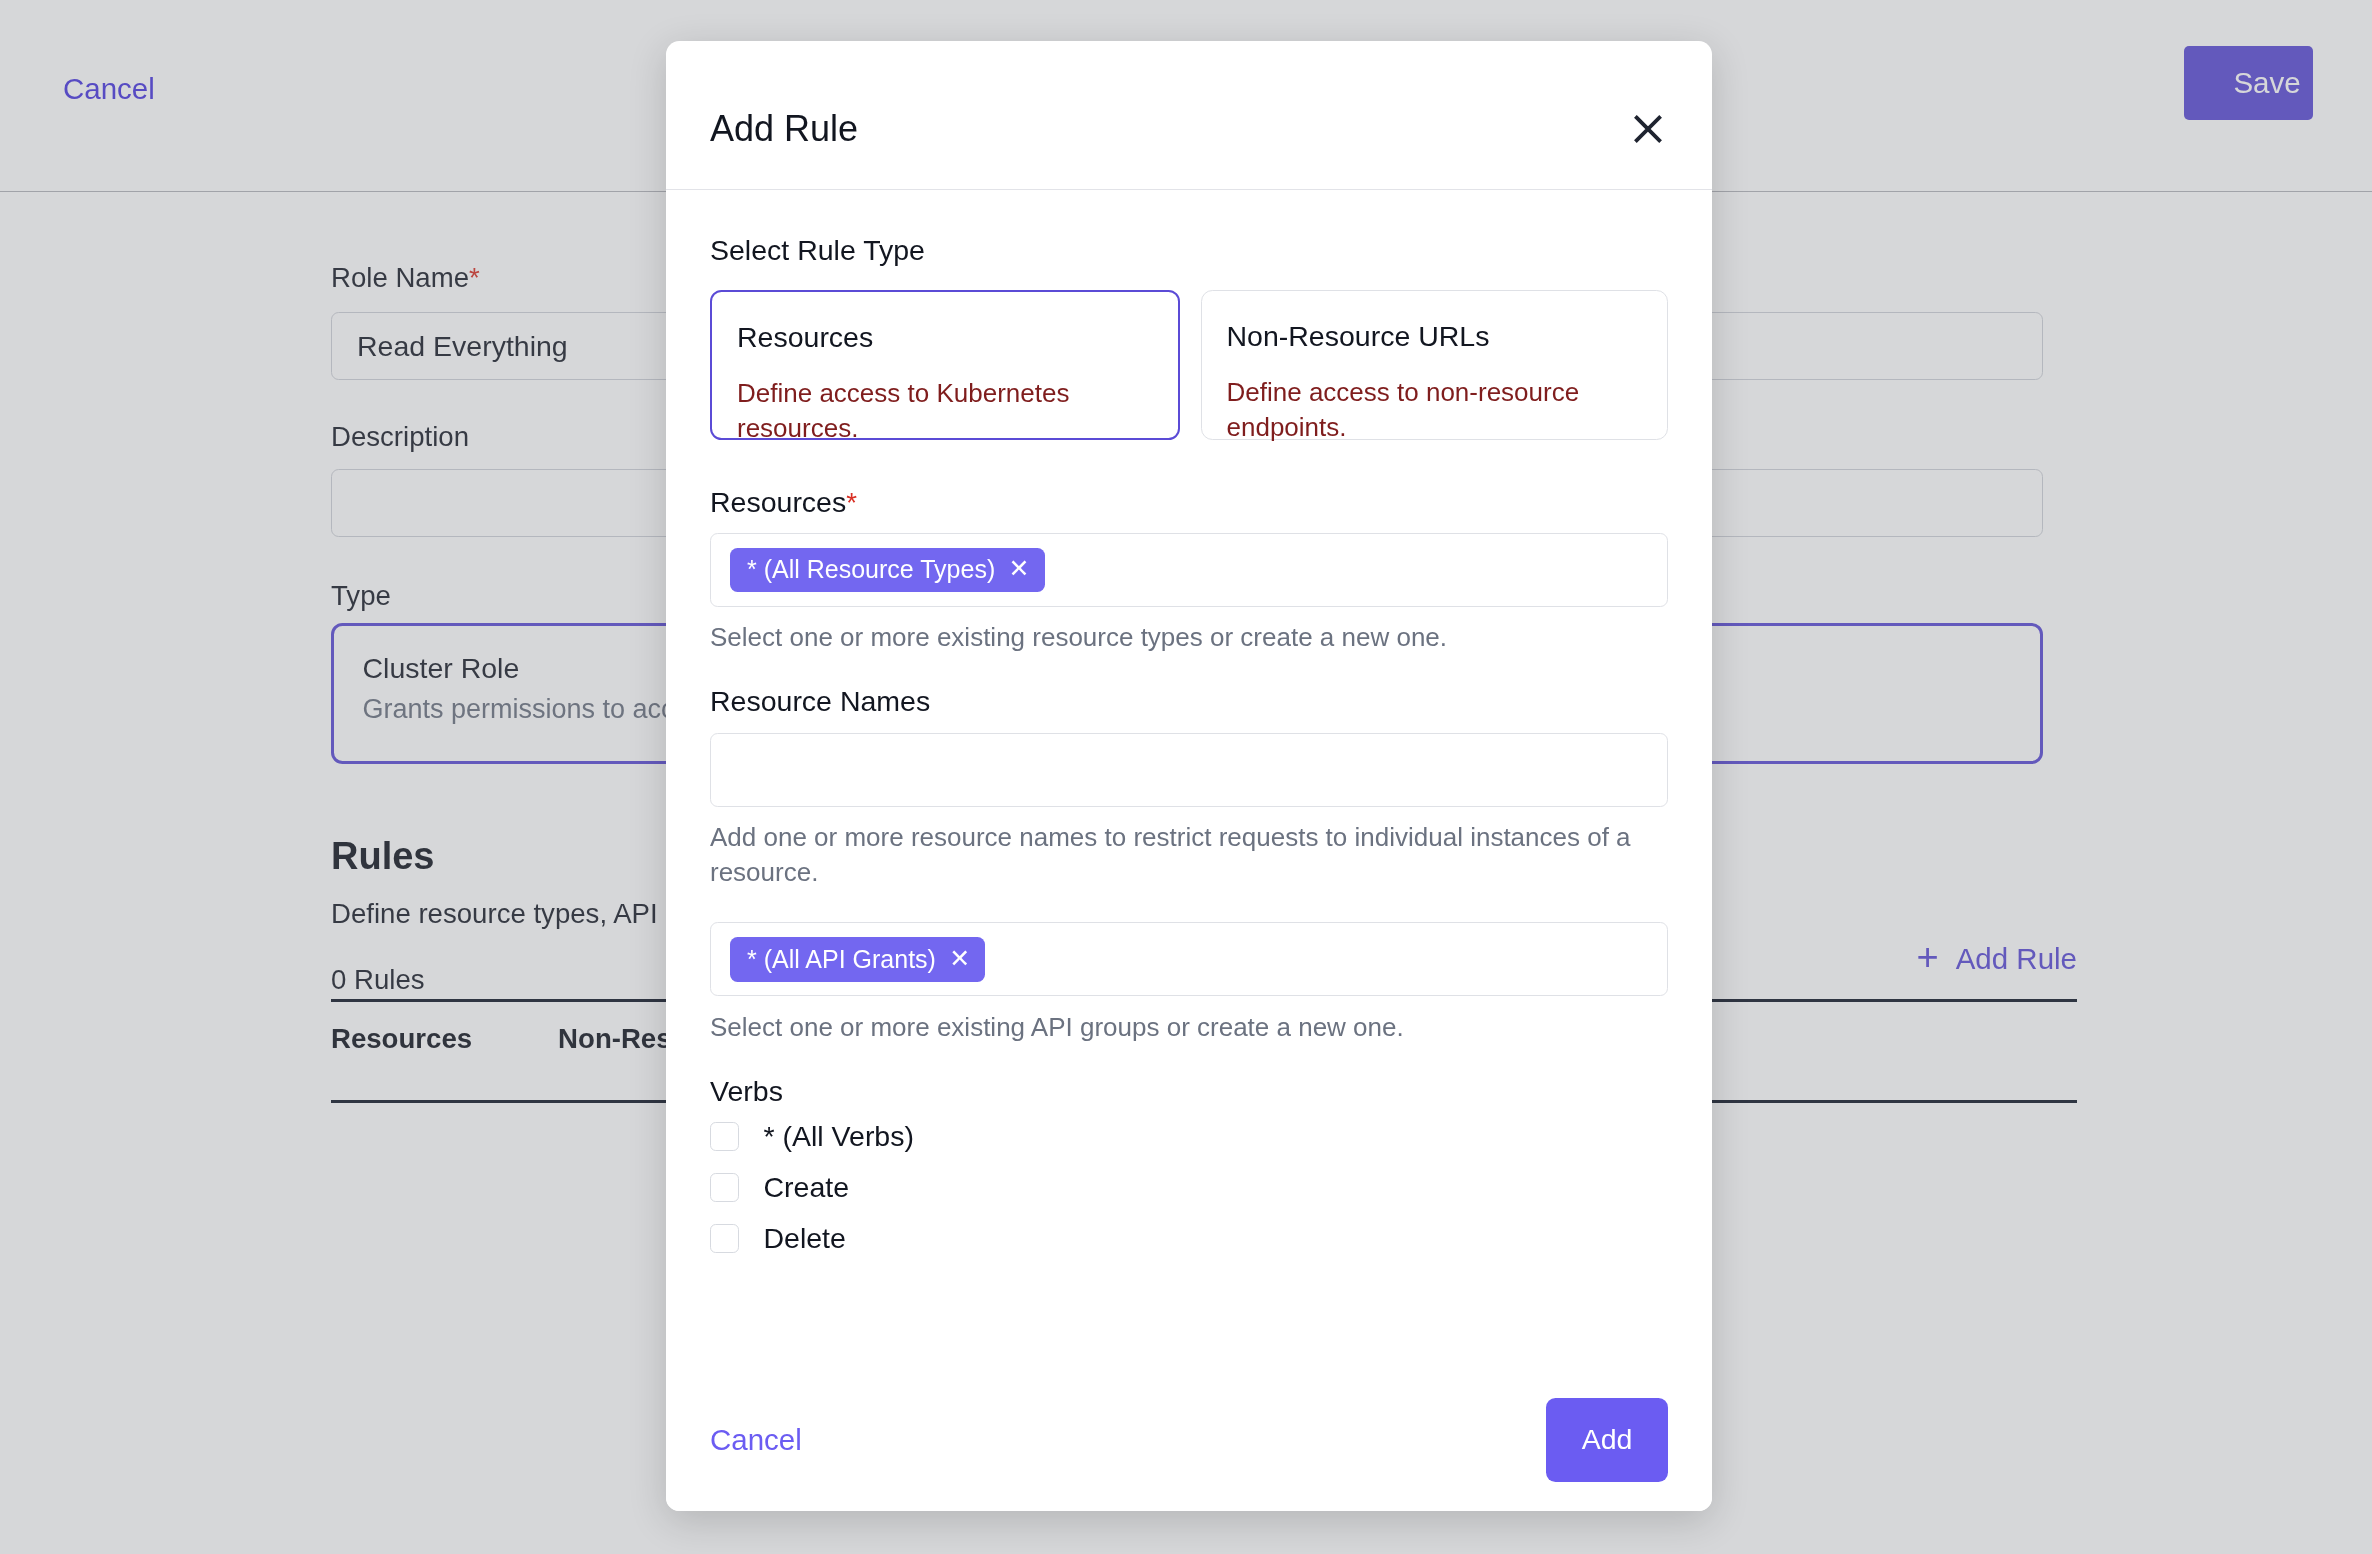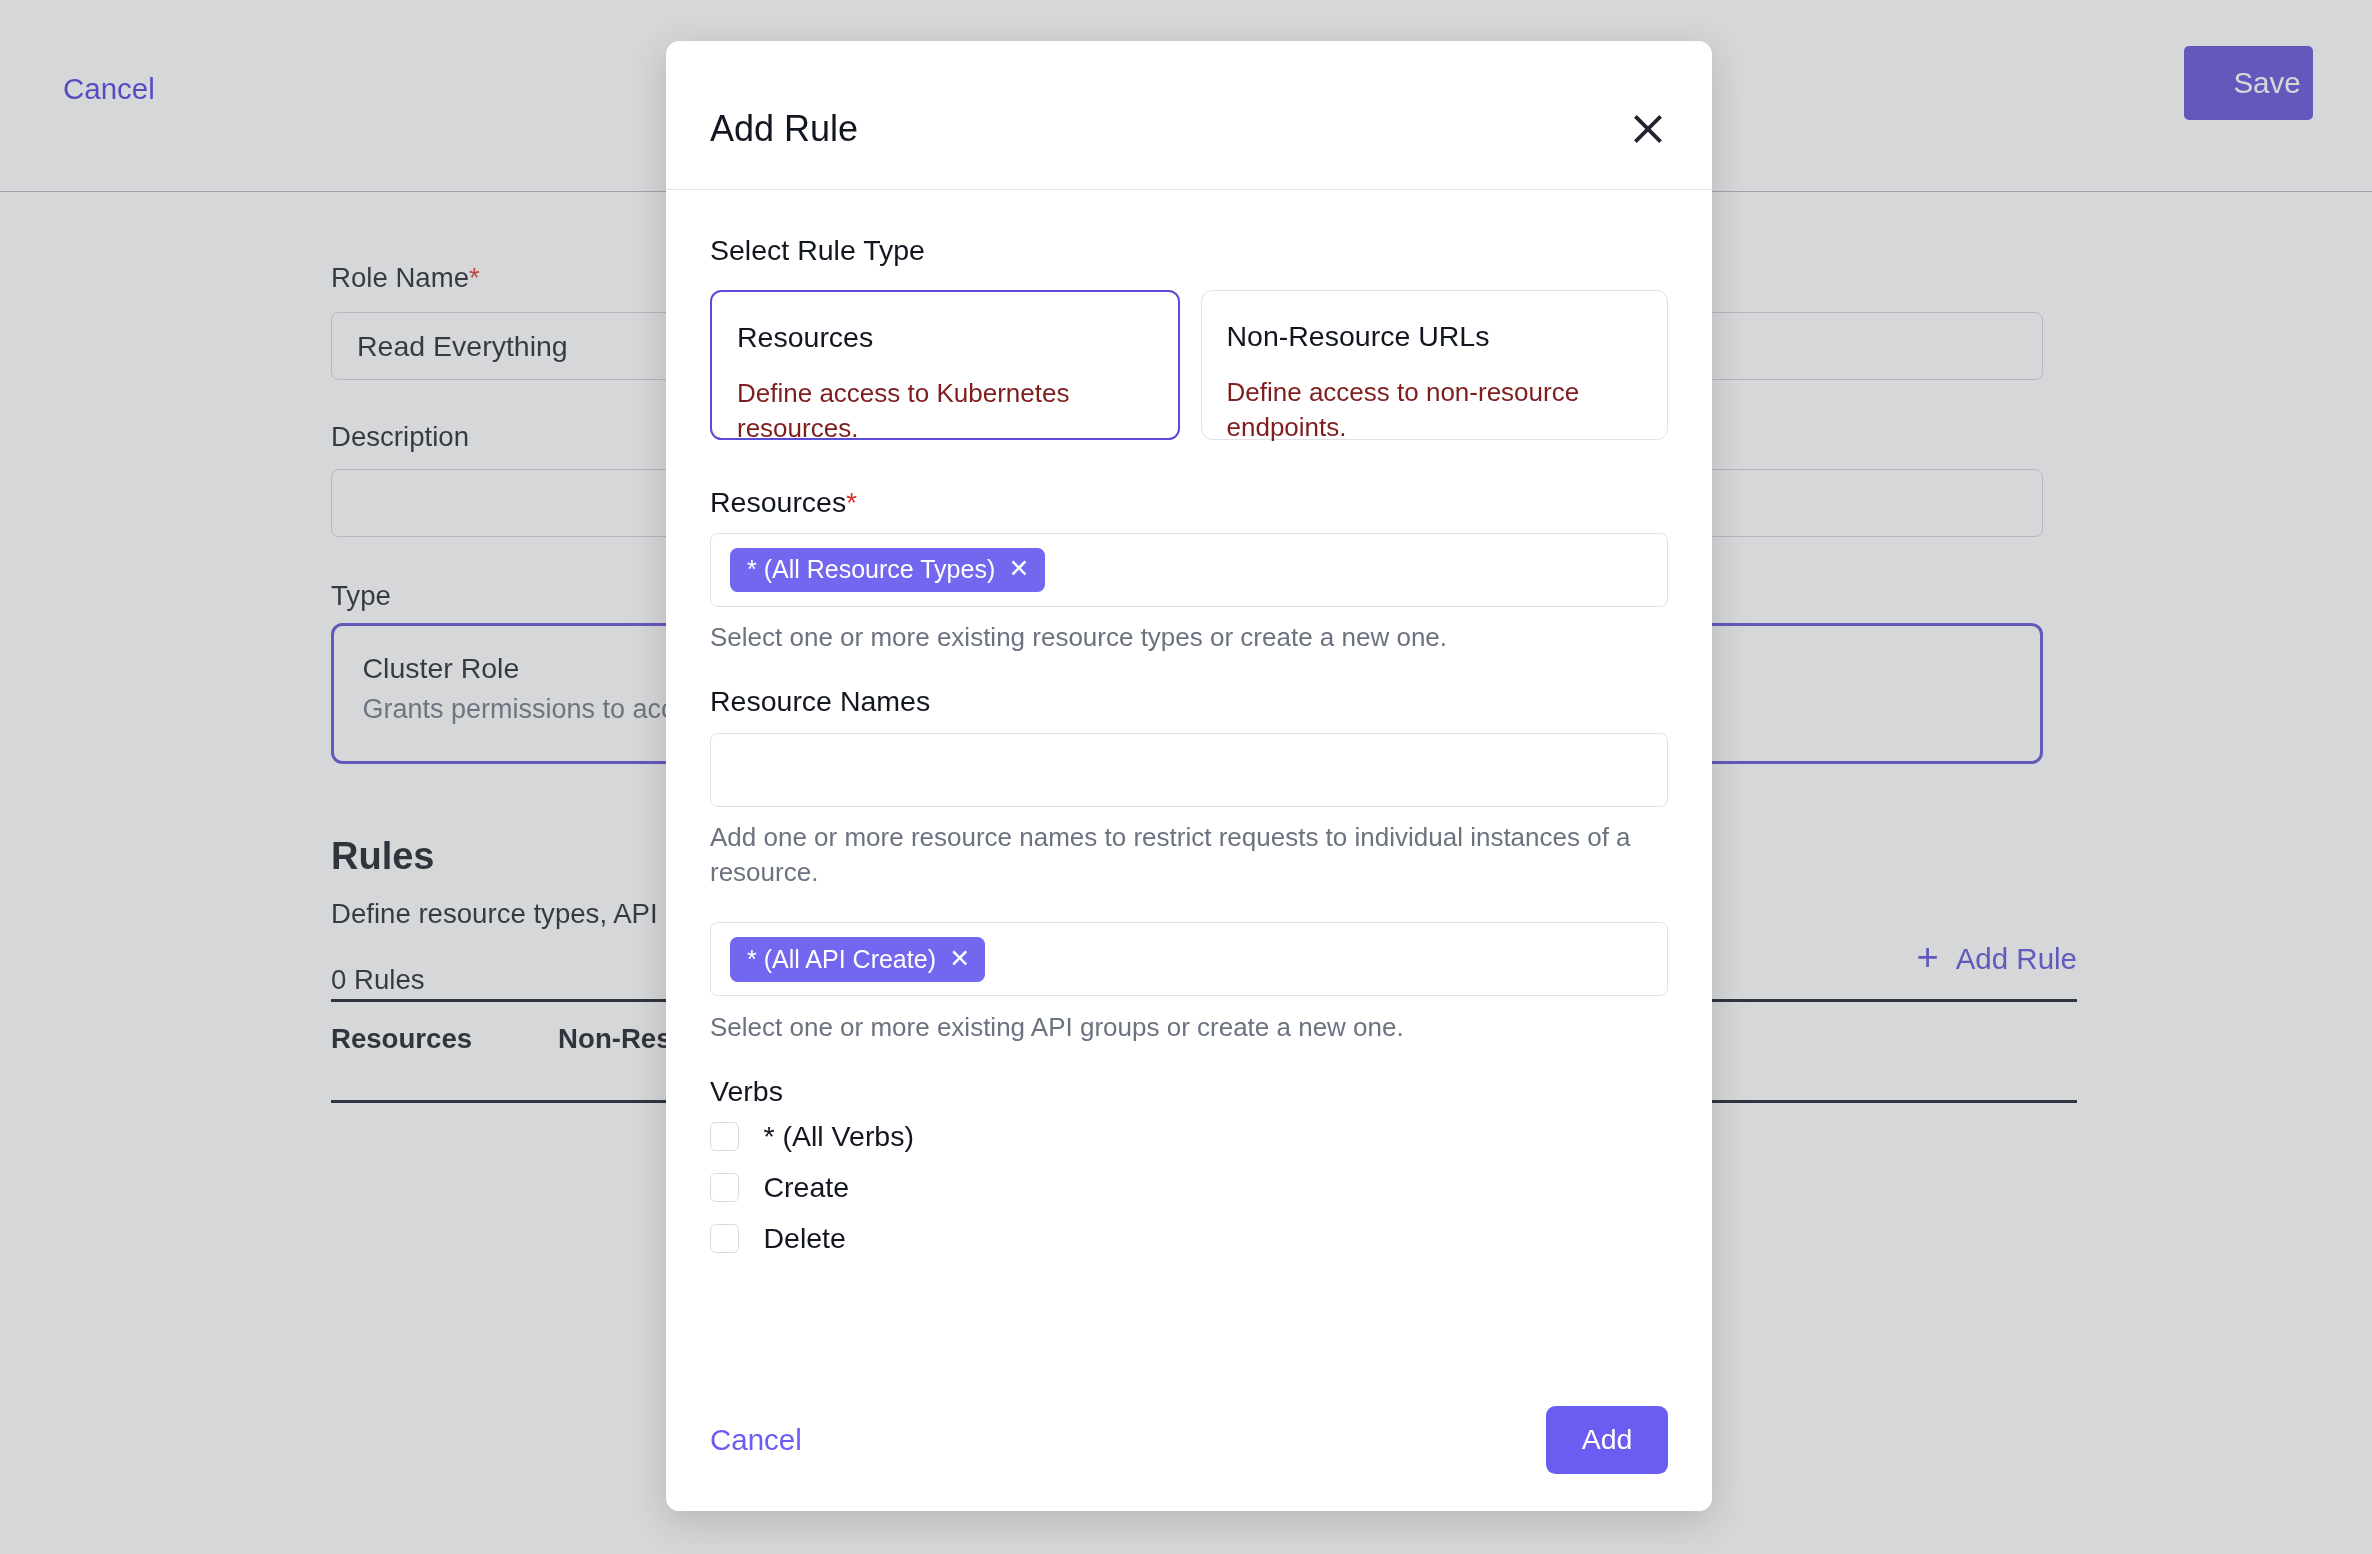--- a/index.html
+++ b/index.html
@@ -354,21 +354,21 @@
     font-size: 29.5px;
     color: #6b5cf2;
     background: none;
     border: none;
     cursor: pointer;
     line-height: 1;
     font-family: "Liberation Sans", sans-serif;
   }
   .footer-add {
     width: 122px;
-    height: 68px;
+    height: 84px;
     background: #6b5cf2;
     color: #ffffff;
     border: none;
     border-radius: 9.5px;
     font-size: 28.5px;
     cursor: pointer;
     font-family: "Liberation Sans", sans-serif;
   }
 </style>
 </head>
@@ -464,21 +464,21 @@
 
     <div class="form-group">
       <label class="section-label">Resource Names</label>
       <input class="plain-field" type="text" value="" style="">
       <div class="helper-text">Add one or more resource names to restrict requests to individual instances of a resource.</div>
     </div>
 
     <div class="form-group">
       <div class="chips-field">
         <span class="chip">
-          <span>* (All API Create)</span>
+          <span>* (All API Grants)</span>
           <span class="chip-x">✕</span>
         </span>
       </div>
       <div class="helper-text">Select one or more existing API groups or create a new one.</div>
     </div>
 
     <div class="form-group">
       <label class="section-label">Verbs</label>
       <div class="verbs-block">
         <div class="verb-row">

